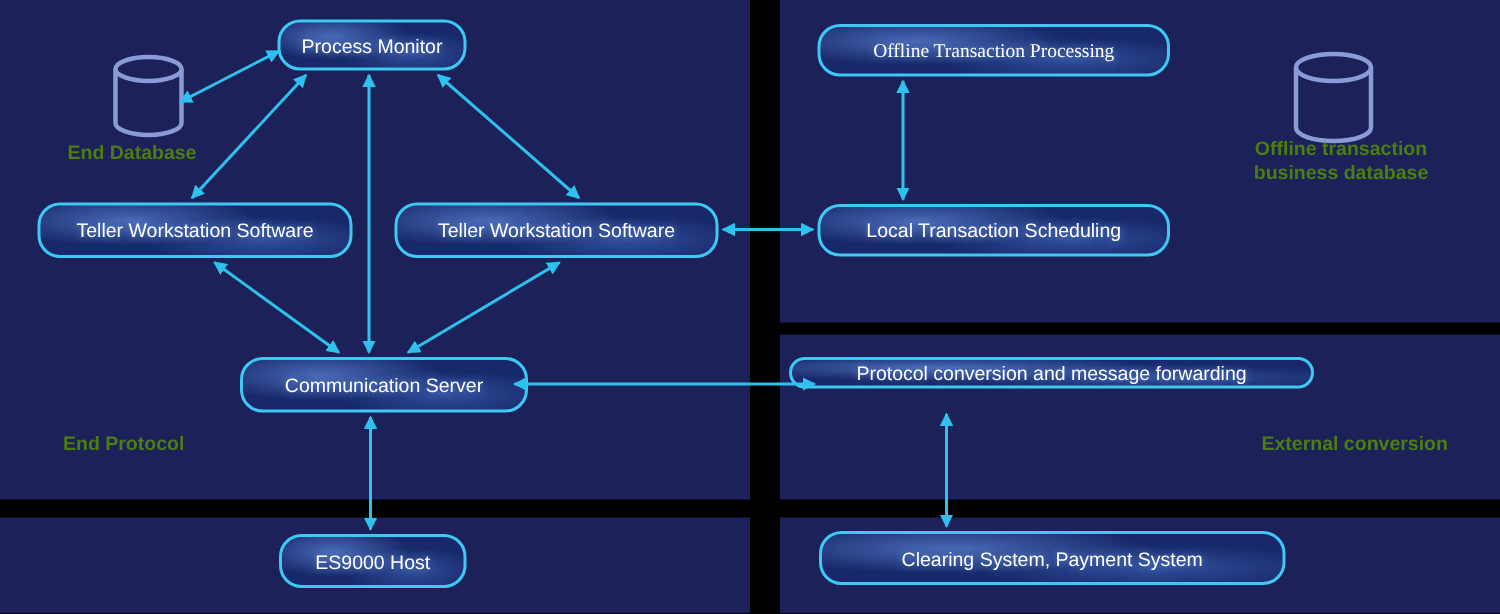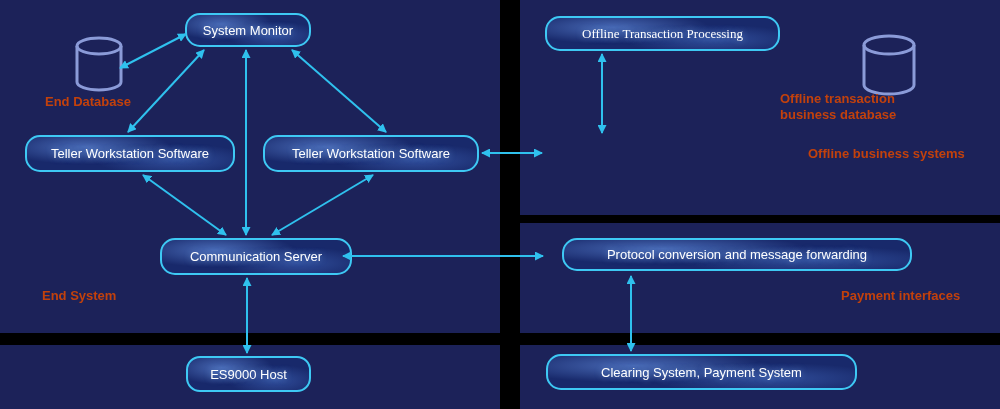--- a/index.html
+++ b/index.html
@@ -12,21 +12,21 @@
     position:absolute;display:flex;align-items:center;justify-content:center;
     border:2px solid #3ec9f4;border-radius:15px;box-sizing:border-box;
     color:#fff;font-size:13px;text-align:center;
     background:
       radial-gradient(60% 75% at 28% 30%, rgba(120,170,255,.50), rgba(120,170,255,0) 70%),
       radial-gradient(55% 70% at 72% 70%, rgba(90,140,235,.38), rgba(90,140,235,0) 70%),
       #18296b;
     text-shadow:0 0 6px rgba(140,195,255,.55);
   }
   .sec-label{
-    position:absolute;color:#c2410c;font-weight:bold;font-size:13px;line-height:1.25;
+    position:absolute;color:#4d7c0f;font-weight:bold;font-size:13px;line-height:1.25;
   }
   #arrows{position:absolute;left:0;top:0;width:1000px;height:409px;pointer-events:none;}
   .cyl{position:absolute;}
 </style>
 </head>
 <body>
 
 <div id="page">
 
   <div class="panel" style="left:0;top:0;width:500px;height:333px;"></div>
@@ -38,32 +38,32 @@
   <svg class="cyl" style="left:73px;top:36px;" width="52" height="56" viewBox="0 0 52 56">
     <path d="M4 10 v36 a22 8 0 0 0 44 0 v-36" fill="none" stroke="#8b9bd8" stroke-width="3"></path>
     <ellipse cx="26" cy="10" rx="22" ry="8" fill="none" stroke="#8b9bd8" stroke-width="3"></ellipse>
   </svg>
   <svg class="cyl" style="left:860px;top:34px;" width="58" height="62" viewBox="0 0 58 62">
     <path d="M4 11 v40 a25 9 0 0 0 50 0 v-40" fill="none" stroke="#8b9bd8" stroke-width="3"></path>
     <ellipse cx="29" cy="11" rx="25" ry="9" fill="none" stroke="#8b9bd8" stroke-width="3"></ellipse>
   </svg>
 
   <div class="sec-label" style="left:45px;top:94px;">End Database</div>
-  <div class="sec-label" style="left:42px;top:288px;">End System</div>
-  <div class="sec-label" style="left:780px;top:91px;width:152px;text-align:left;">Offline transaction business database</div>
-  <div class="sec-label" style="left:808px;top:146px;">Offline business systems</div>
-  <div class="sec-label" style="left:841px;top:288px;">Payment interfaces</div>
+  <div class="sec-label" style="left:42px;top:288px;">End Protocol</div>
+  <div class="sec-label" style="left:818px;top:91px;width:152px;text-align:center;">Offline transaction business database</div>
+  <div class="sec-label" style="left:841px;top:288px;">External conversion</div>
 
-  <div class="node" style="left:185px;top:13px;width:126px;height:34px;">System Monitor</div>
+  <div class="node" style="left:185px;top:13px;width:126px;height:34px;">Process Monitor</div>
   <div class="node" style="left:25px;top:135px;width:210px;height:37px;">Teller Workstation Software</div>
   <div class="node" style="left:263px;top:135px;width:216px;height:37px;">Teller Workstation Software</div>
   <div class="node" style="left:160px;top:238px;width:192px;height:37px;">Communication Server</div>
-  <div class="node" style="left:186px;top:356px;width:125px;height:36px;border-radius:14px;">ES9000 Host</div>
+  <div class="node" style="left:186px;top:356px;width:125px;height:36px;">ES9000 Host</div>
   <div class="node" style="left:545px;top:16px;width:235px;height:35px;font-family:Liberation Serif, serif;">Offline Transaction Processing</div>
-  <div class="node" style="left:562px;top:238px;width:350px;height:33px;">Protocol conversion and message forwarding</div>
+  <div class="node" style="left:545px;top:136px;width:235px;height:35px;">Local Transaction Scheduling</div>
+  <div class="node" style="left:526px;top:238px;width:350px;height:21px;">Protocol conversion and message forwarding</div>
   <div class="node" style="left:546px;top:354px;width:311px;height:36px;">Clearing System, Payment System</div>
 
   <svg id="arrows">
     <defs>
       <marker id="ah" markerWidth="10" markerHeight="9" refX="8" refY="4.5" orient="auto-start-reverse" markerUnits="userSpaceOnUse">
         <path d="M0,0 L9,4.5 L0,9 z" fill="#2fc1ee"></path>
       </marker>
     </defs>
     <g stroke="#2fc1ee" stroke-width="2">
       <line x1="186" y1="34" x2="120" y2="68" marker-start="url(#ah)" marker-end="url(#ah)"></line>

